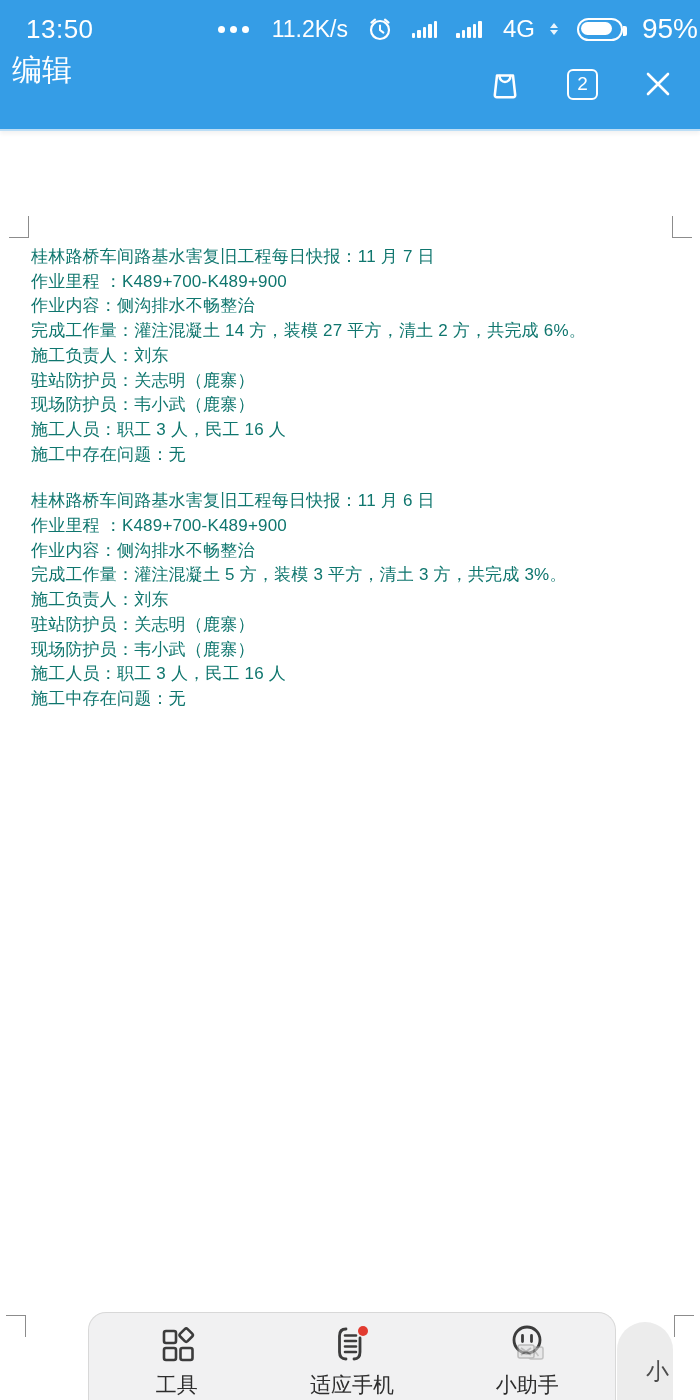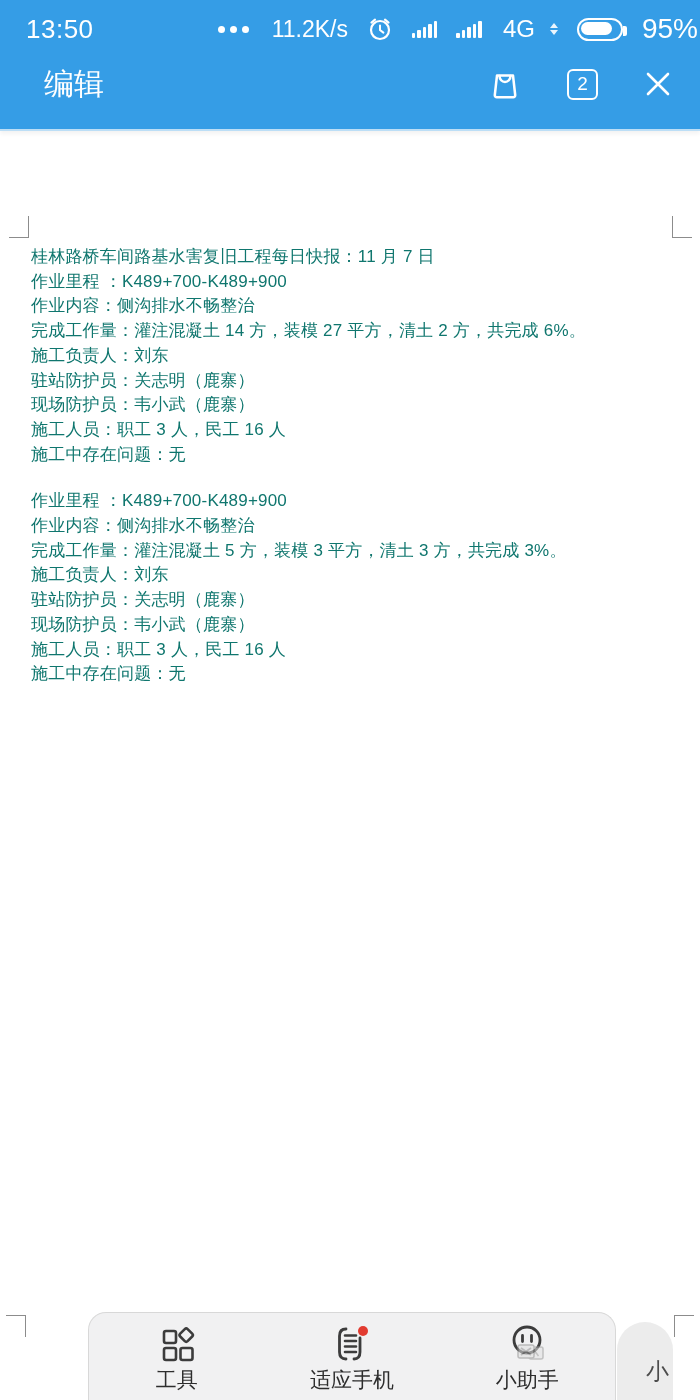--- a/index.html
+++ b/index.html
@@ -35,21 +35,21 @@
   .net-type { font-size:24px; margin-left:2px; }
   .net-arrows { display:flex; flex-direction:column; gap:2px; margin-left:-4px; }
   .net-arrows i { width:0; height:0; border-left:4px solid transparent; border-right:4px solid transparent; opacity:.9; }
   .net-arrows .up { border-bottom:5px solid #fff; }
   .net-arrows .dn { border-top:5px solid #fff; }
   .battery { position:relative; width:46px; height:23px; border:2.5px solid #fff; border-radius:12px; }
   .battery .fill { position:absolute; left:2.5px; top:2.5px; height:13px; width:31px; background:#fff; border-radius:7px; }
   .battery .nub { position:absolute; right:-6px; top:6.5px; width:3.5px; height:10px; background:#fff; border-radius:0 2px 2px 0; }
   .pct { font-size:28px; }
 
-  .app-row { display:flex; align-items:center; height:68px; padding:0 26px 0 44px; }
+  .app-row { display:flex; height:68px; padding:0 26px 0 12px; }
   .app-title { font-size:30px; }
   .app-actions { display:flex; align-items:center; gap:44px; }
   .doc-count {
     width:31px; height:31px; border:2.5px solid #fff; border-radius:6px;
     display:flex; align-items:center; justify-content:center;
     font-size:19px; color:#fff;
   }
   .icon-btn { display:flex; align-items:center; justify-content:center; }
 
   
@@ -67,21 +67,21 @@
   .report + .report { margin-top:22px; }
 
   
   .toolbar {
     position:absolute; left:88px; top:1312px; width:528px; height:88px;
     background:#f1f1f2; border:1px solid #d8d8d8; border-bottom:none;
     border-radius:18px 18px 0 0;
     display:flex; justify-content:space-around; align-items:flex-start;
     padding-top:11px; z-index:3;
   }
-  .tb-item { display:flex; flex-direction:column; align-items:center; width:120px; }
+  .tb-item { display:flex; flex-direction:column; align-items:center; gap:5px; width:120px; }
   .tb-icon { height:42px; display:flex; align-items:center; justify-content:center; position:relative; }
   .tb-label { font-size:21px; color:#2d2d2d; }
 
   
   .float-bump {
     position:absolute; left:617px; top:1322px; width:56px; height:78px;
     background:#ececec; border-radius:28px 28px 0 0; z-index:2;
   }
   .float-label {
     position:absolute; left:646px; top:1356px; z-index:4;
@@ -170,20 +170,21 @@
     <div>作业里程 ：K489+700-K489+900</div>
     <div>作业内容：侧沟排水不畅整治</div>
     <div>完成工作量：灌注混凝土 14 方，装模 27 平方，清土 2 方，共完成 6%。</div>
     <div>施工负责人：刘东</div>
     <div>驻站防护员：关志明（鹿寨）</div>
     <div>现场防护员：韦小武（鹿寨）</div>
     <div>施工人员：职工 3 人，民工 16 人</div>
     <div>施工中存在问题：无</div>
   </div>
   <div class="report">
+    <div>桂林路桥车间路基水害复旧工程每日快报：11 月 6 日</div>
     <div>作业里程 ：K489+700-K489+900</div>
     <div>作业内容：侧沟排水不畅整治</div>
     <div>完成工作量：灌注混凝土 5 方，装模 3 平方，清土 3 方，共完成 3%。</div>
     <div>施工负责人：刘东</div>
     <div>驻站防护员：关志明（鹿寨）</div>
     <div>现场防护员：韦小武（鹿寨）</div>
     <div>施工人员：职工 3 人，民工 16 人</div>
     <div>施工中存在问题：无</div>
   </div>
 </div>

